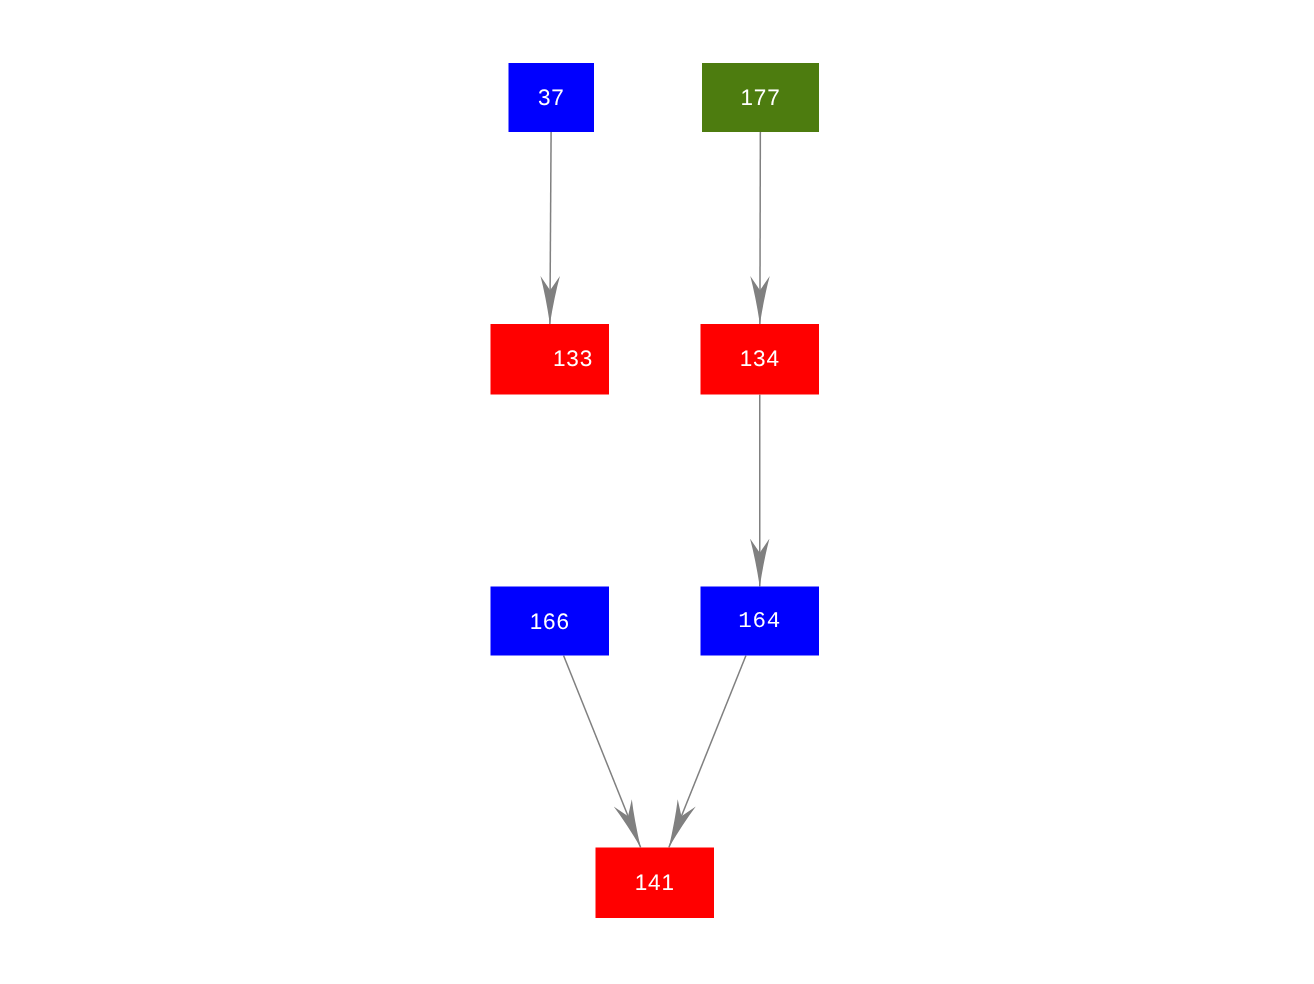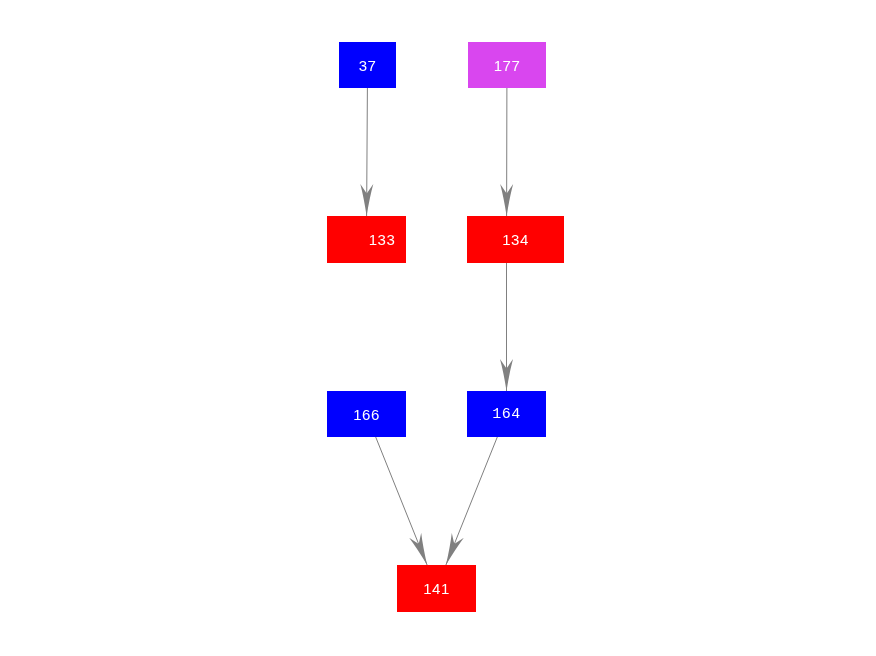--- a/index.html
+++ b/index.html
@@ -52,27 +52,27 @@
         <line x1="506.9" y1="88" x2="506.6" y2="216" stroke="#808080" stroke-width="1" marker-end="url(#arrowhead)"></line>
         <line x1="506.5" y1="263" x2="506.5" y2="391" stroke="#808080" stroke-width="1" marker-end="url(#arrowhead)"></line>
         <line x1="375.7" y1="437" x2="427.1" y2="565" stroke="#808080" stroke-width="1" marker-end="url(#arrowhead)"></line>
         <line x1="497.3" y1="437" x2="445.9" y2="565" stroke="#808080" stroke-width="1" marker-end="url(#arrowhead)"></line>
       </g>
   </svg>
   <div>
       <div class="node" style="left: 339px; top: 42px; width: 57px; height: 46px; background: rgb(0, 0, 255);">
         <span class="node-label" style="color: rgb(255, 255, 255);">37</span>
       </div>
-      <div class="node" style="left: 468px; top: 42px; width: 78px; height: 46px; background: #d946ef;">
+      <div class="node" style="left: 468px; top: 42px; width: 78px; height: 46px; background: #4d7c0f;">
         <span class="node-label" style="color: rgb(255, 255, 255);">177</span>
       </div>
       <div class="node" style="left: 327px; top: 216px; width: 79px; height: 47px; background: rgb(255, 0, 0);">
         <span class="node-label" style="color: rgb(255, 255, 255); margin-left: 31px;">133</span>
       </div>
-      <div class="node" style="left: 467px; top: 216px; width: 97px; height: 47px; background: rgb(255, 0, 0);">
+      <div class="node" style="left: 467px; top: 216px; width: 79px; height: 47px; background: rgb(255, 0, 0);">
         <span class="node-label" style="color: rgb(255, 255, 255);">134</span>
       </div>
       <div class="node" style="left: 327px; top: 391px; width: 79px; height: 46px; background: rgb(0, 0, 255); justify-content: center;">
         <span class="node-label" style="color: rgb(255, 255, 255);">166</span>
       </div>
       <div class="node" style="left: 467px; top: 391px; width: 79px; height: 46px; background: rgb(0, 0, 255);">
         <span class="node-label" style="color: rgb(255, 255, 255); font-family: Liberation Mono, monospace;">164</span>
       </div>
       <div class="node" style="left: 397px; top: 565px; width: 79px; height: 47px; background: rgb(255, 0, 0);">
         <span class="node-label" style="color: rgb(255, 255, 255);">141</span>

